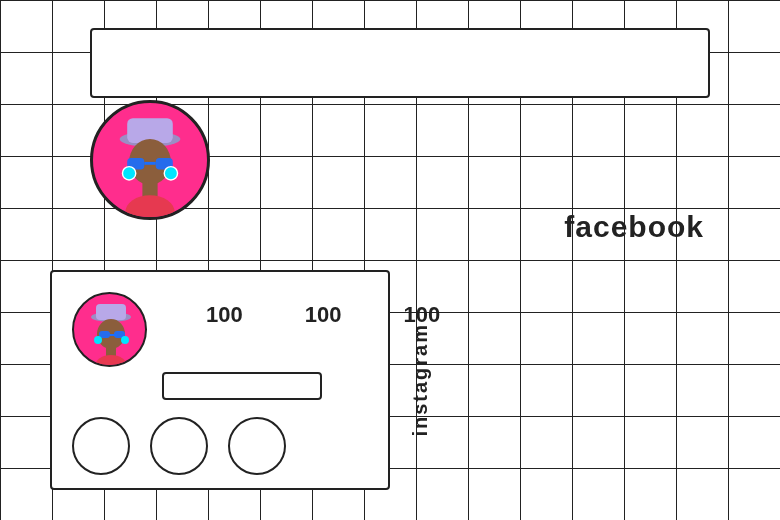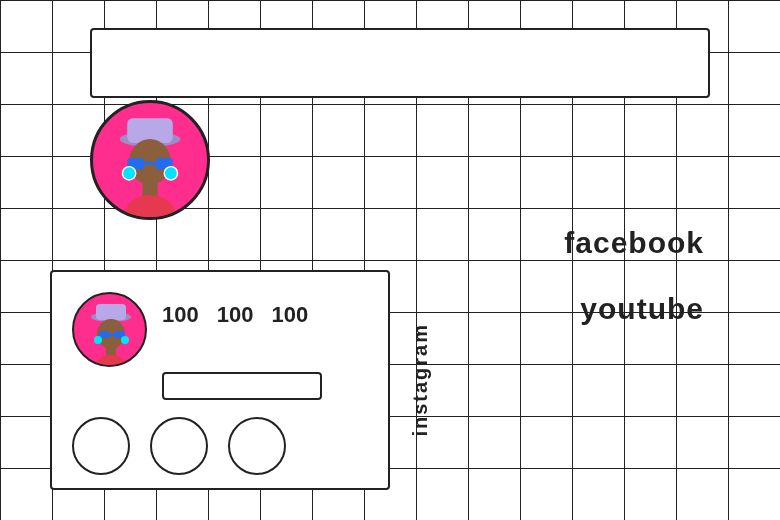--- a/index.html
+++ b/index.html
@@ -99,20 +99,21 @@
       top: 30px;
       left: 110px;
       display: flex;
       gap: 18px;
     }
 
     .stat-num {
       font-size: 22px;
       font-weight: 700;
       color: #222;
+      margin-left: 44px;
     }
 
     
     .card-input {
       position: absolute;
       top: 100px;
       left: 110px;
       width: 160px;
       height: 28px;
       border: 2px solid #222;
@@ -167,21 +168,21 @@
       width: 260px;
       display: flex;
       flex-direction: column;
       gap: 0px;
     }
 
     .social-item {
       font-size: 30px;
       font-weight: 700;
       color: #222;
-      padding: 16px 16px;
+      padding: 0 16px;
       text-align: right;
       letter-spacing: 1px;
     }
   </style>
 </head>
 <body>
 
 <div class="grid-bg"></div>
 
 <div class="content">
@@ -245,16 +246,15 @@
     </div>
 
   </div>
 
   <div class="instagram-label">
     <span>instagram</span>
   </div>
 
   <div class="social-panel">
     <div class="social-item">facebook</div>
-    <div class="social-item">youtube</div>
   </div>
 
 </div>
 
 </body></html>

